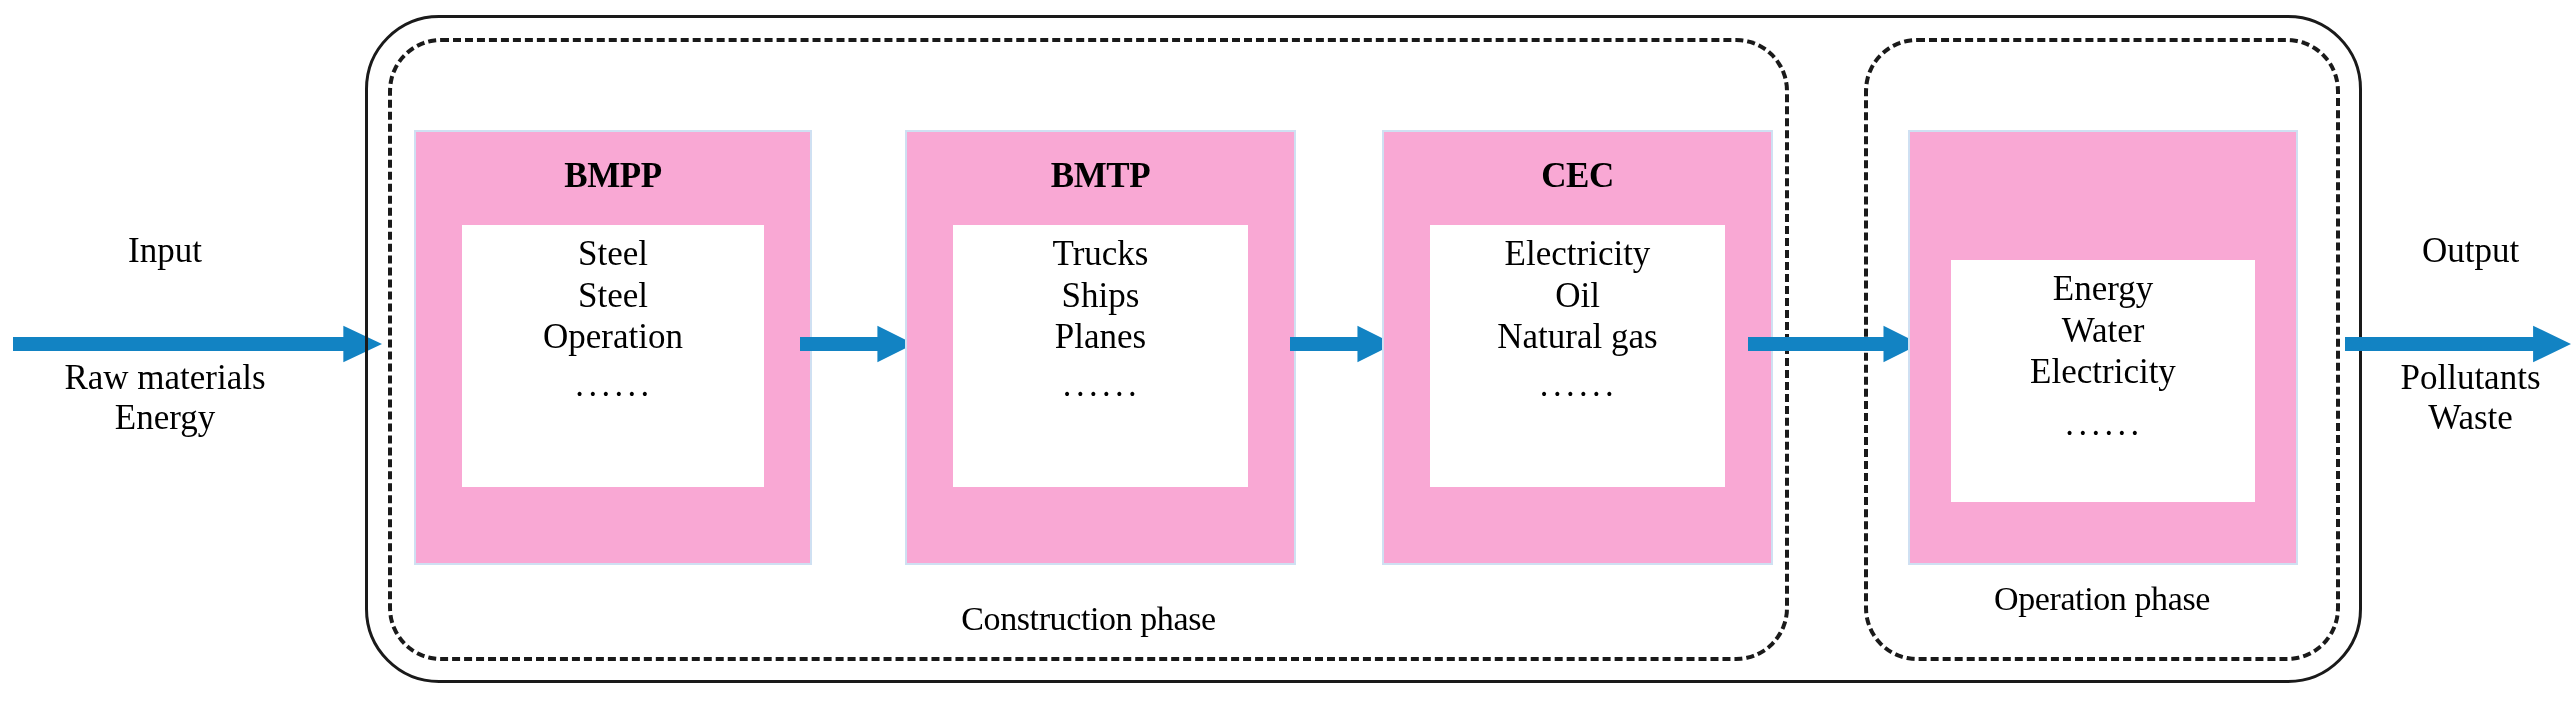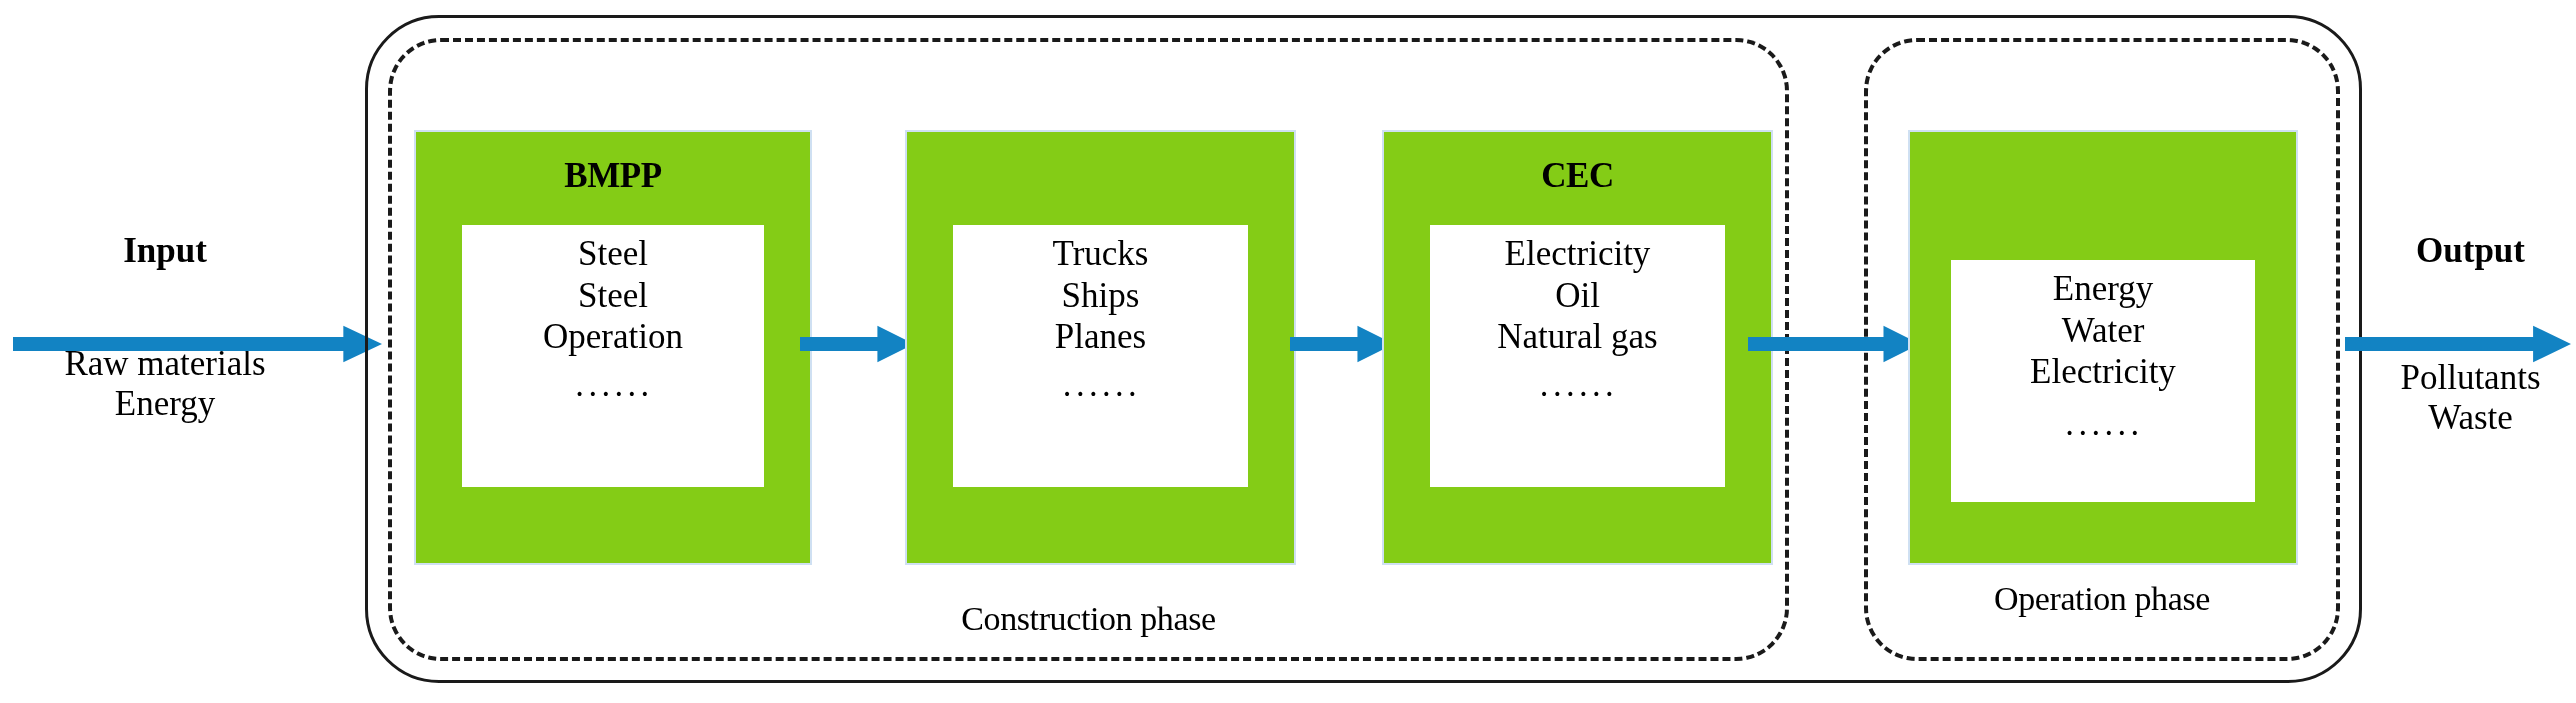--- a/index.html
+++ b/index.html
@@ -71,21 +71,21 @@
     left: 1864px;
     top: 580px;
     width: 476px;
   }
 
   
   .stage {
     position: absolute;
     top: 130px;
     height: 435px;
-    background: #84cc16;
+    background: #f9a8d4;
     border: 2.1px solid #cfe0f2;
     box-sizing: border-box;
   }
   .stage-bmpp { left: 414px;  width: 398px; }
   .stage-bmtp { left: 905px; width: 391px; }
   .stage-cec  { left: 1382px; width: 391px; }
   .stage-ops  { left: 1908px; width: 390px; }
 
   .stage-title {
     position: absolute;
@@ -147,28 +147,27 @@
 
   
   .io-block {
     position: absolute;
     text-align: center;
     white-space: nowrap;
   }
   .io-above {
     font-size: 35px;
     line-height: 1.1;
-    font-weight: bold;
   }
   .io-below {
     font-size: 35px;
     line-height: 1.15;
   }
   .io-input-above  { left: 0px;    top: 232px; width: 330px; }
-  .io-input-below  { left: 0px;    top: 344px; width: 330px; }
+  .io-input-below  { left: 0px;    top: 358px; width: 330px; }
   .io-output-above { left: 2372px; top: 232px; width: 197px; }
   .io-output-below { left: 2372px; top: 358px; width: 197px; }
 </style>
 </head>
 <body>
 
 <div id="canvas">
 
   <div class="io-block io-input-above">
     <div class="io-above">Input</div>
@@ -202,20 +201,21 @@
     </div>
   </div>
 
   <div class="arrow arrow-a">
     <svg viewBox="0 0 162 60" preserveAspectRatio="none" aria-hidden="true">
       <path d="M0,20 L110,20 L110,4 L162,30 L110,56 L110,40 L0,40 Z" fill="#1283c3"></path>
     </svg>
   </div>
 
   <div class="stage stage-bmtp">
+    <div class="stage-title">BMTP</div>
     <div class="stage-panel">
       <div class="panel-line">Trucks</div>
       <div class="panel-line">Ships</div>
       <div class="panel-line">Planes</div>
       <div class="panel-dots">······</div>
     </div>
   </div>
 
   <div class="arrow arrow-b">
     <svg viewBox="0 0 148 60" preserveAspectRatio="none" aria-hidden="true">

